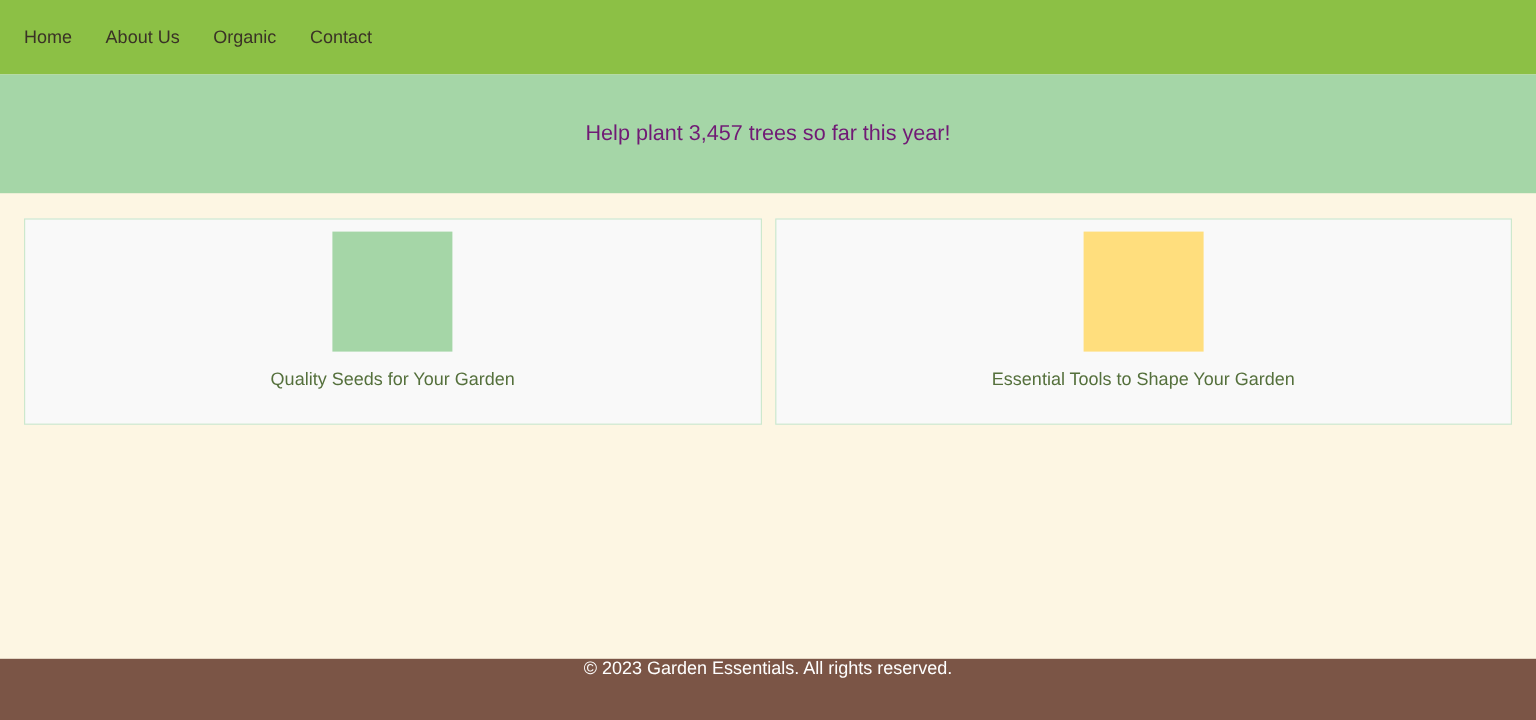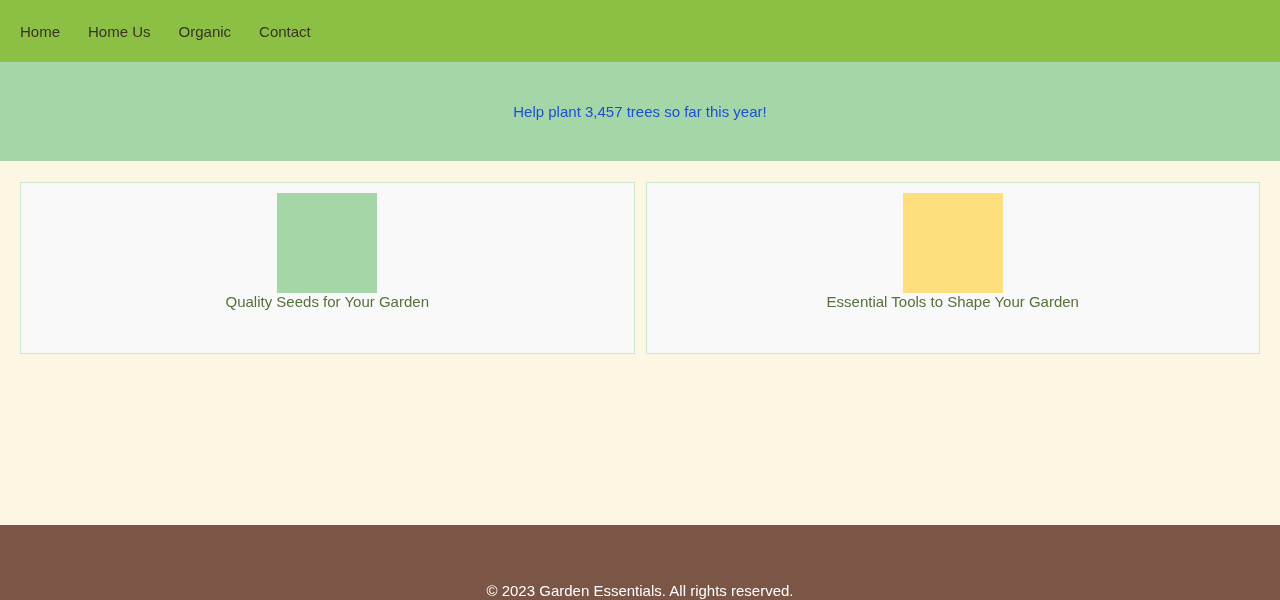--- a/index.html
+++ b/index.html
@@ -37,22 +37,22 @@
 
   
   .banner {
     height: 99px;
     background: #a5d6a7;
     display: flex;
     align-items: center;
     justify-content: center;
   }
   .banner-text {
-    font-size: 15px;
-    color: #1d4ed8;
+    font-size: 18px;
+    color: #701a75;
     text-align: center;
     line-height: 1.2;
   }
 
   
   .cards {
     display: flex;
     gap: 11px;
     padding: 21px 20px 0 20px;
   }
@@ -66,51 +66,52 @@
     align-items: center;
     justify-content: flex-start;
     padding-top: 10px;
   }
   .card-swatch {
     width: 100px;
     height: 100px;
     flex: none;
   }
   .card-label {
+    margin-top: 15px;
     font-size: 15px;
     color: #55703c;
     text-align: center;
     line-height: 1.2;
   }
 
   
   .footer {
     position: absolute;
     left: 0;
     bottom: 0;
     width: 1280px;
-    height: 75px;
+    height: 51px;
     background: #7b5546;
     display: flex;
-    align-items: flex-end;
+    align-items: flex-start;
     justify-content: center;
   }
   .footer-text {
     font-size: 15px;
     color: #ffffff;
     text-align: center;
     line-height: 1.2;
   }
 </style>
 </head>
 <body>
 
 <nav class="navbar">
   <a class="nav-link">Home</a>
-  <a class="nav-link">Home Us</a>
+  <a class="nav-link">About Us</a>
   <a class="nav-link">Organic</a>
   <a class="nav-link">Contact</a>
 </nav>
 
 <section class="banner">
   <div class="banner-text">Help plant 3,457 trees so far this year!</div>
 </section>
 
 <main class="cards">
   <article class="card">

